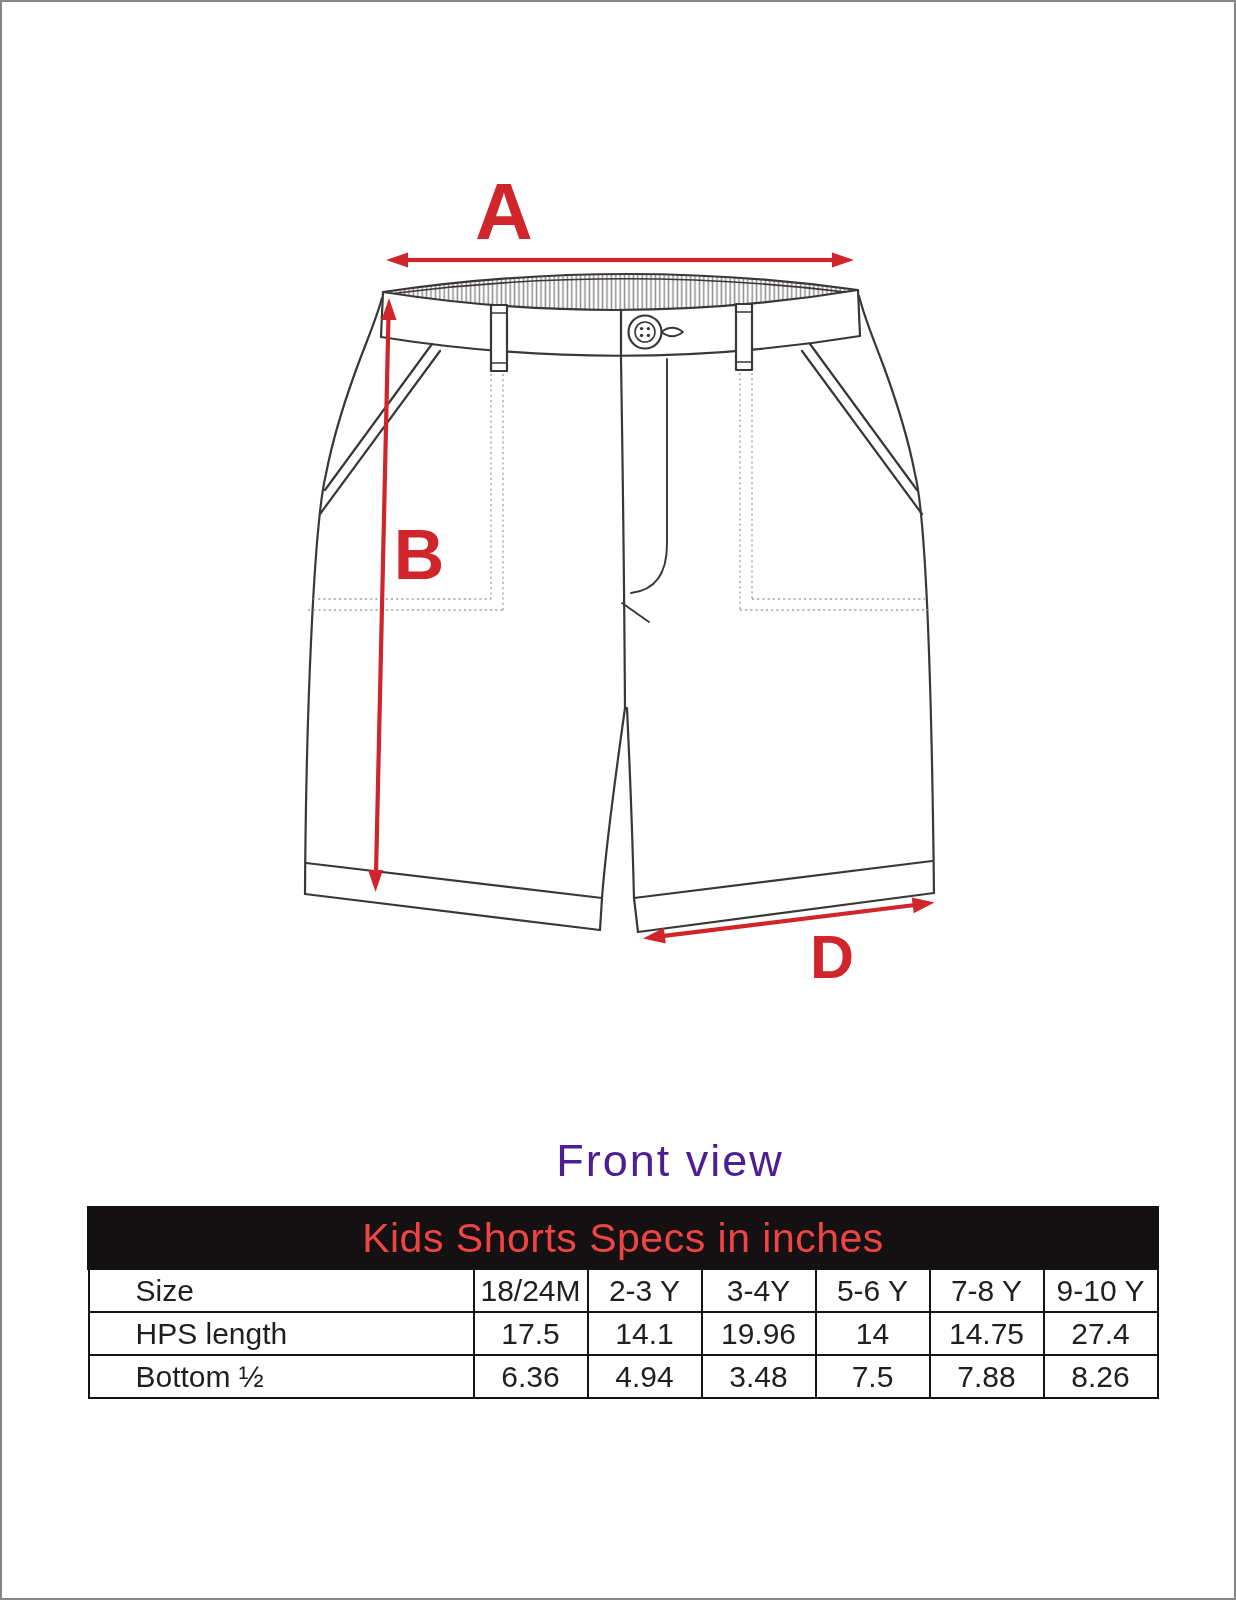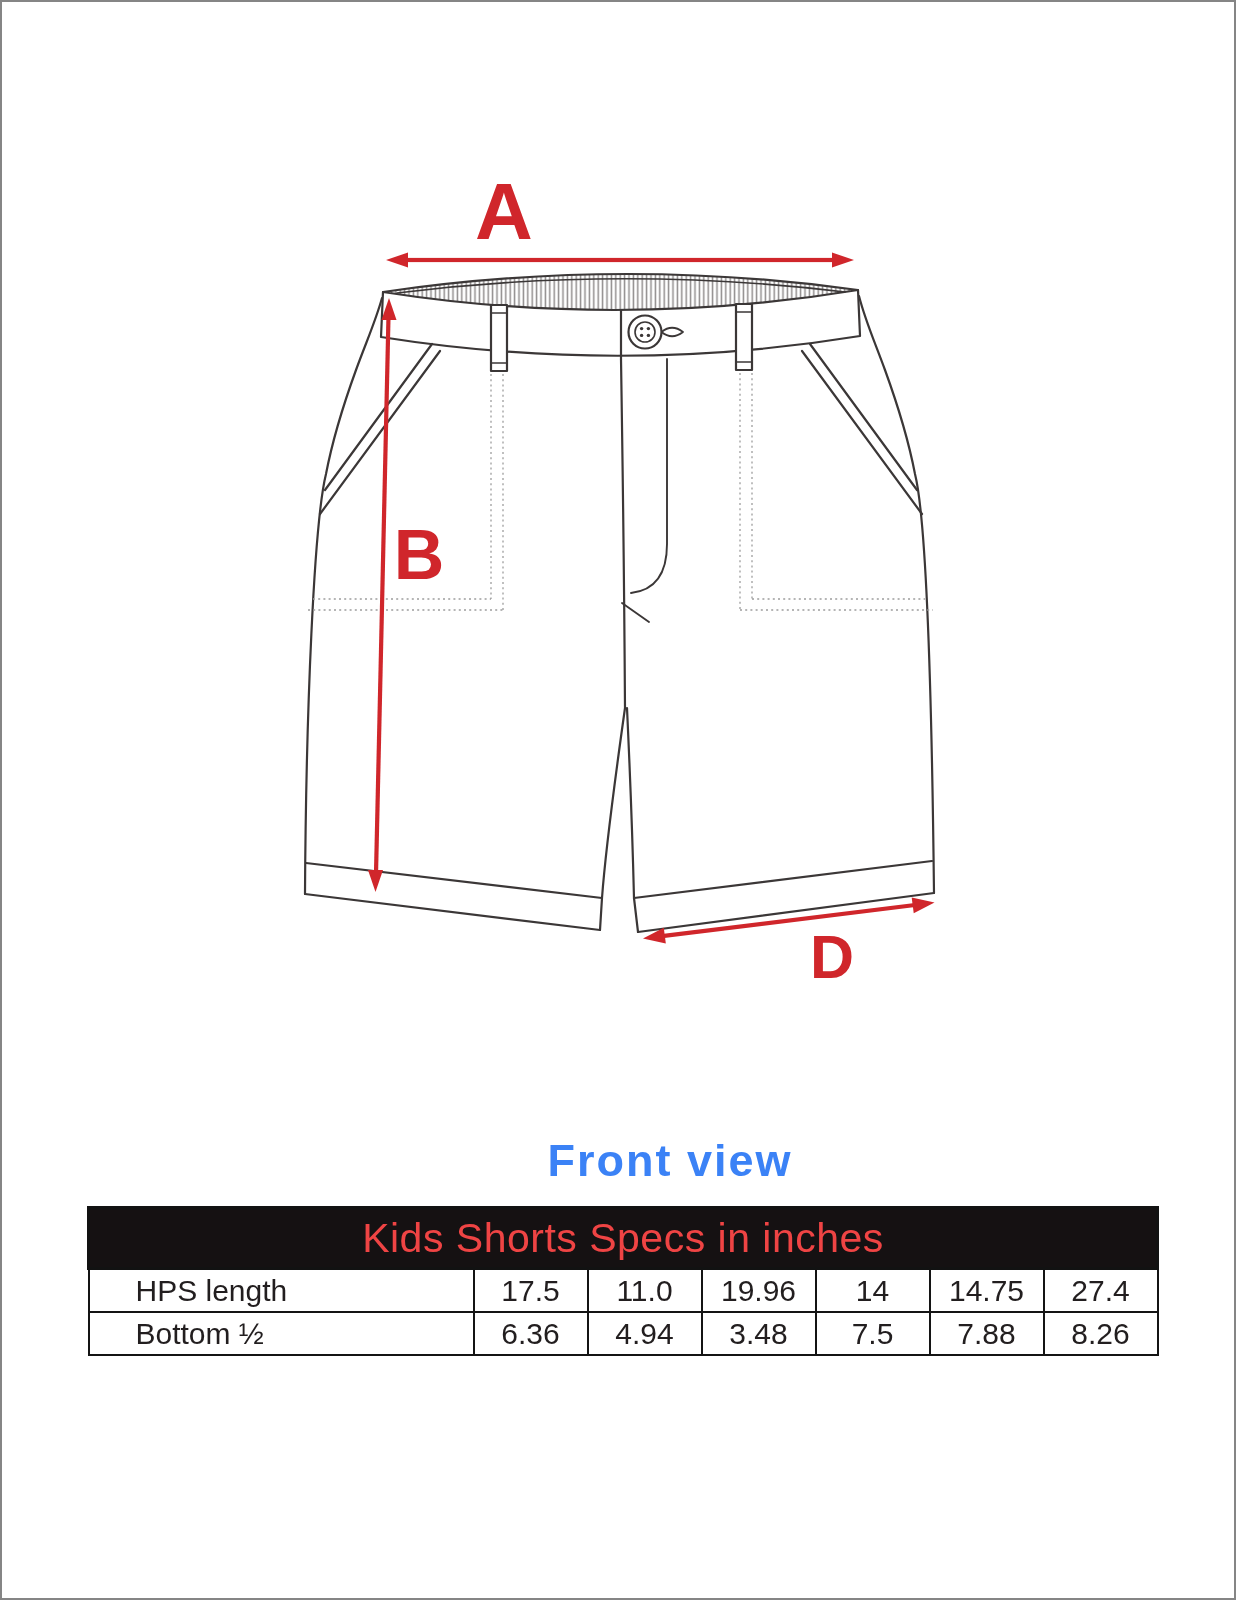--- a/index.html
+++ b/index.html
@@ -11,22 +11,21 @@
     background:#ffffff;
     font-family:"Liberation Sans",sans-serif;
     overflow:hidden;
   }
   svg.drawing{position:absolute;left:0;top:0;display:block;}
   .caption{
     position:absolute;left:418px;top:1134px;width:500px;
     text-align:center;
     font-size:45px;line-height:1.1;
     letter-spacing:2px;
-    color:#3b82f6;
-    font-weight:bold;
+    color:#4c1d95;
   }
   table.spec{
     position:absolute;left:85px;top:1204px;width:1072px;
     border-collapse:collapse;table-layout:fixed;
     color:#221e1f;
   }
   table.spec td{
     border:2.5px solid #141414;
     height:41px;
     font-size:30px;
@@ -177,23 +176,32 @@
         <col>
         <col>
         <col>
         <col>
     </colgroup>
     <tbody>
       <tr>
         <td colspan="7" class="title-cell">Kids Shorts Specs in inches</td>
       </tr>
       <tr>
+        <td class="lbl">Size</td>
+        <td>18/24M</td>
+        <td>2-3 Y</td>
+        <td>3-4Y</td>
+        <td>5-6 Y</td>
+        <td>7-8 Y</td>
+        <td>9-10 Y</td>
+      </tr>
+      <tr>
         <td class="lbl">HPS length</td>
         <td>17.5</td>
-        <td>11.0</td>
+        <td>14.1</td>
         <td>19.96</td>
         <td>14</td>
         <td>14.75</td>
         <td>27.4</td>
       </tr>
       <tr>
         <td class="lbl">Bottom ½</td>
         <td>6.36</td>
         <td>4.94</td>
         <td>3.48</td>

